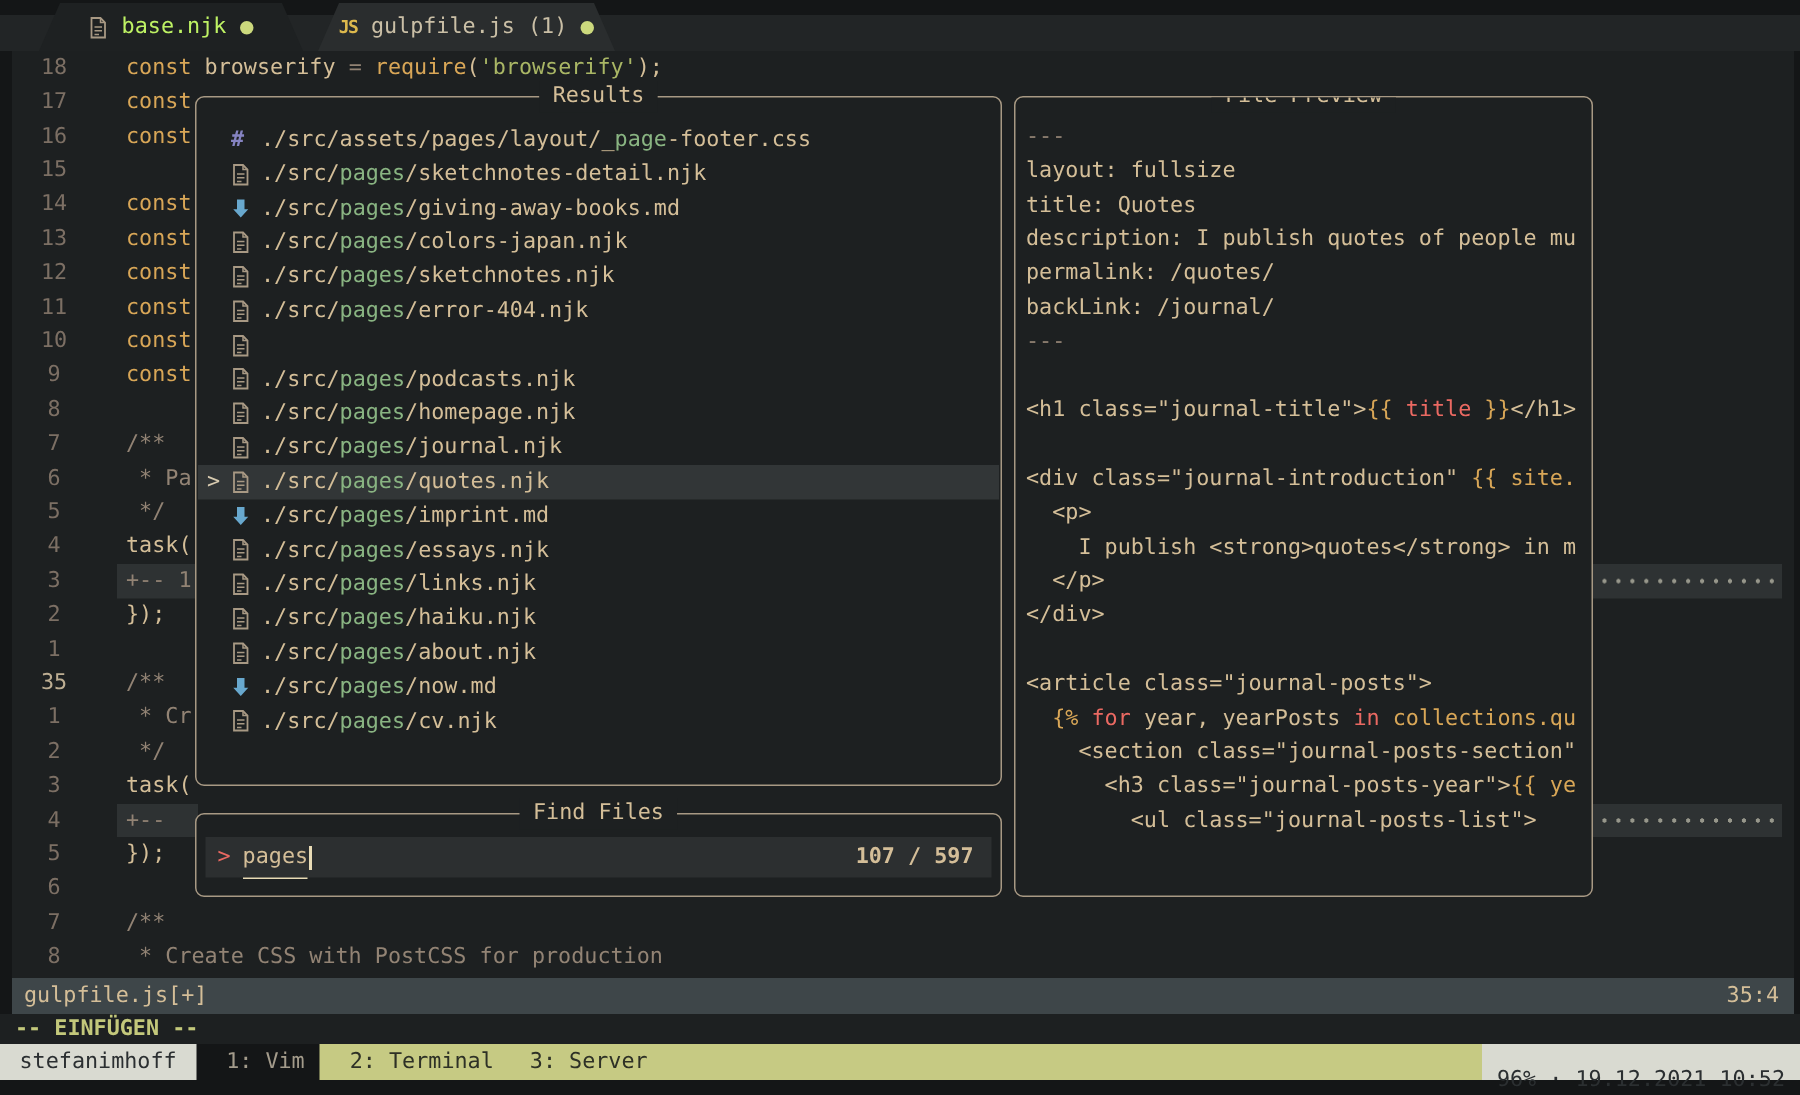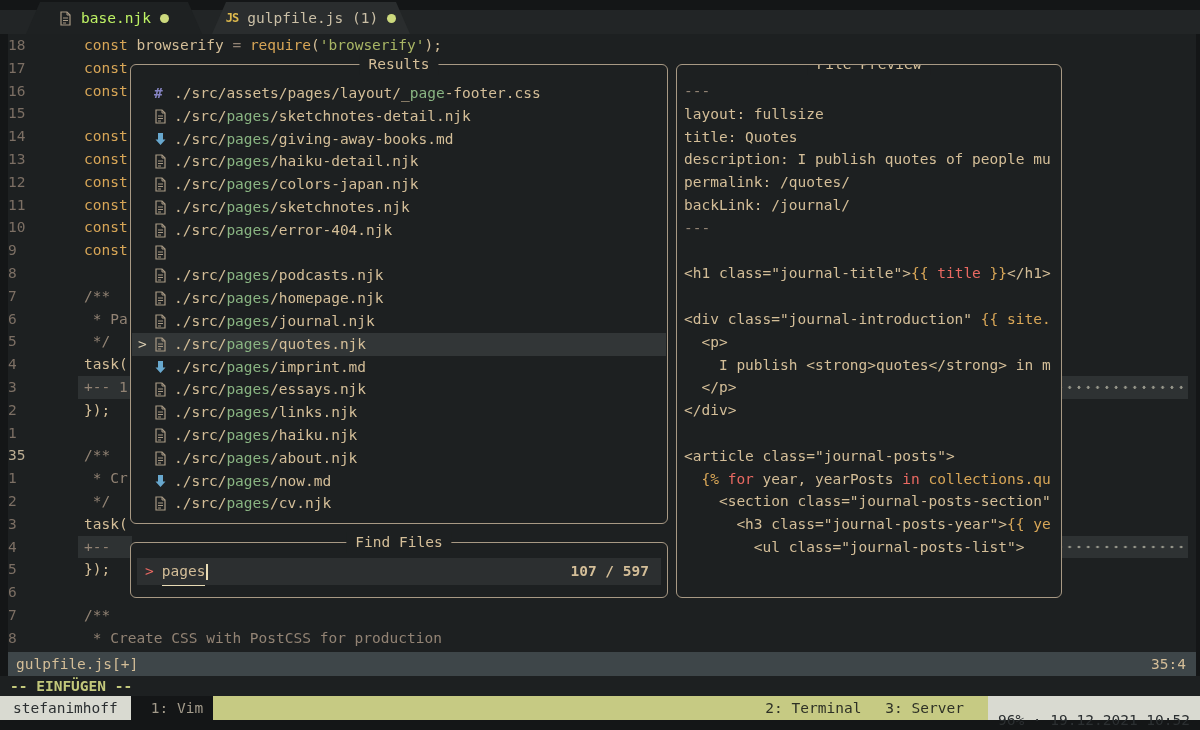--- a/index.html
+++ b/index.html
@@ -24,21 +24,21 @@
   .tab{position:absolute;bottom:0;height:32px;display:flex;align-items:center;justify-content:center;
        gap:9px;clip-path:polygon(14px 0,calc(100% - 14px) 0,100% 100%,0 100%);cursor:default;}
   .tab1{left:26px;width:176px;background:var(--tab1-bg);color:#bef264;}
   .tab2{left:212px;width:198px;background:var(--tab2-bg);color:#cabfa6;}
   .jsicon{color:var(--js);font-weight:bold;font-size:12px;letter-spacing:-1px;}
   .moddot{width:9px;height:9px;border-radius:50%;background:var(--dot);}
 
   
   .editor{position:absolute;left:8px;top:34px;width:1188px;height:618px;background:var(--bg-editor);}
   .erow{display:flex;height:22.8px;line-height:22.8px;white-space:pre;}
-  .gut{flex:none;width:70px;padding-right:14px;text-align:left;color:var(--num);}
+  .gut{flex:none;width:70px;padding-right:14px;text-align:center;color:var(--num);}
   .gut.cur{color:var(--num-cur);}
   .code{flex:1;padding-left:6px;position:relative;}
   .fold-left{position:absolute;left:0;top:0;bottom:0;width:54px;background:var(--bg-fold);
              padding-left:6px;color:var(--gray);}
   .fold-dots{position:absolute;left:982px;right:8px;top:0;bottom:0;background-color:var(--bg-fold);
              background-image:radial-gradient(circle,#97978b 1.3px,transparent 1.6px);
              background-size:9.3px 100%;background-position:5px center;background-repeat:repeat-x;}
 
   
   .panel{position:absolute;background:var(--bg-editor);border:1px solid var(--border);
@@ -72,21 +72,21 @@
   .sl-file{padding-left:8px;}
   .sl-pos{margin-left:auto;padding-right:10px;}
   .cmdline{position:absolute;left:0;top:676px;width:1200px;height:20px;background:var(--bg-editor);
            line-height:20px;}
   .mode{padding-left:10px;color:var(--mode);font-weight:bold;}
   .tmux{position:absolute;left:0;top:696px;width:1200px;height:24px;background:var(--bg-term);
         display:flex;align-items:center;line-height:24px;white-space:pre;}
   .tm-host{flex:none;background:var(--tmux-light-bg);color:var(--tmux-light-fg);padding:0 13px;height:24px;}
   .tm-gap{flex:none;width:8px;}
   .tm-win1{flex:none;color:var(--tmux-dim);padding:0 10px 0 12px;height:24px;}
-  .tm-green{flex:1;background:var(--tmux-green-bg);color:var(--tmux-green-fg);height:24px;padding-left:20px;text-align:right;}
+  .tm-green{flex:1;background:var(--tmux-green-bg);color:var(--tmux-green-fg);height:24px;padding-left:20px;}
   .tm-green span{margin-right:24px;}
   .tm-right{flex:none;background:var(--tmux-light-bg);color:var(--tmux-light-fg);padding:12px 10px;height:24px;}
   svg{display:block;}
 </style>
 </head>
 <body>
 
 <div class="tabbar">
   <div class="tabfill"></div>
   <div class="tab tab1">
@@ -148,25 +148,20 @@
             <path d="M8 1v3h3" fill="none" stroke="#a89984" stroke-width="1"></path>
             <path d="M4 7h5M4 9.5h5M4 12h3" stroke="#a89984" stroke-width="1"></path>
           </svg></span><span class="rtext"><span class="c-fg">./src/</span><span class="c-t">pages</span><span class="c-fg">/sketchnotes-detail.njk</span></span></div>
       <div class="ritem"><span class="rmark"></span><span class="ricon"><svg width="13" height="14" viewBox="0 0 13 14">
             <path d="M6.5 13 L1.5 7.5 H4 V1 H9 V7.5 H11.5 Z" fill="#68a8ce"></path>
           </svg></span><span class="rtext"><span class="c-fg">./src/</span><span class="c-t">pages</span><span class="c-fg">/giving-away-books.md</span></span></div>
       <div class="ritem"><span class="rmark"></span><span class="ricon"><svg width="13" height="15" viewBox="0 0 13 15">
             <path d="M2 1h6l3 3v10H2z" fill="none" stroke="#a89984" stroke-width="1.2"></path>
             <path d="M8 1v3h3" fill="none" stroke="#a89984" stroke-width="1"></path>
             <path d="M4 7h5M4 9.5h5M4 12h3" stroke="#a89984" stroke-width="1"></path>
-          </svg></span><span class="rtext"><span class="c-fg">./src/</span><span class="c-t">pages</span><span class="c-fg">/haiku-detail.njk</span></span></div>
-      <div class="ritem"><span class="rmark"></span><span class="ricon"><svg width="13" height="15" viewBox="0 0 13 15">
-            <path d="M2 1h6l3 3v10H2z" fill="none" stroke="#a89984" stroke-width="1.2"></path>
-            <path d="M8 1v3h3" fill="none" stroke="#a89984" stroke-width="1"></path>
-            <path d="M4 7h5M4 9.5h5M4 12h3" stroke="#a89984" stroke-width="1"></path>
           </svg></span><span class="rtext"><span class="c-fg">./src/</span><span class="c-t">pages</span><span class="c-fg">/colors-japan.njk</span></span></div>
       <div class="ritem"><span class="rmark"></span><span class="ricon"><svg width="13" height="15" viewBox="0 0 13 15">
             <path d="M2 1h6l3 3v10H2z" fill="none" stroke="#a89984" stroke-width="1.2"></path>
             <path d="M8 1v3h3" fill="none" stroke="#a89984" stroke-width="1"></path>
             <path d="M4 7h5M4 9.5h5M4 12h3" stroke="#a89984" stroke-width="1"></path>
           </svg></span><span class="rtext"><span class="c-fg">./src/</span><span class="c-t">pages</span><span class="c-fg">/sketchnotes.njk</span></span></div>
       <div class="ritem"><span class="rmark"></span><span class="ricon"><svg width="13" height="15" viewBox="0 0 13 15">
             <path d="M2 1h6l3 3v10H2z" fill="none" stroke="#a89984" stroke-width="1.2"></path>
             <path d="M8 1v3h3" fill="none" stroke="#a89984" stroke-width="1"></path>
             <path d="M4 7h5M4 9.5h5M4 12h3" stroke="#a89984" stroke-width="1"></path>

